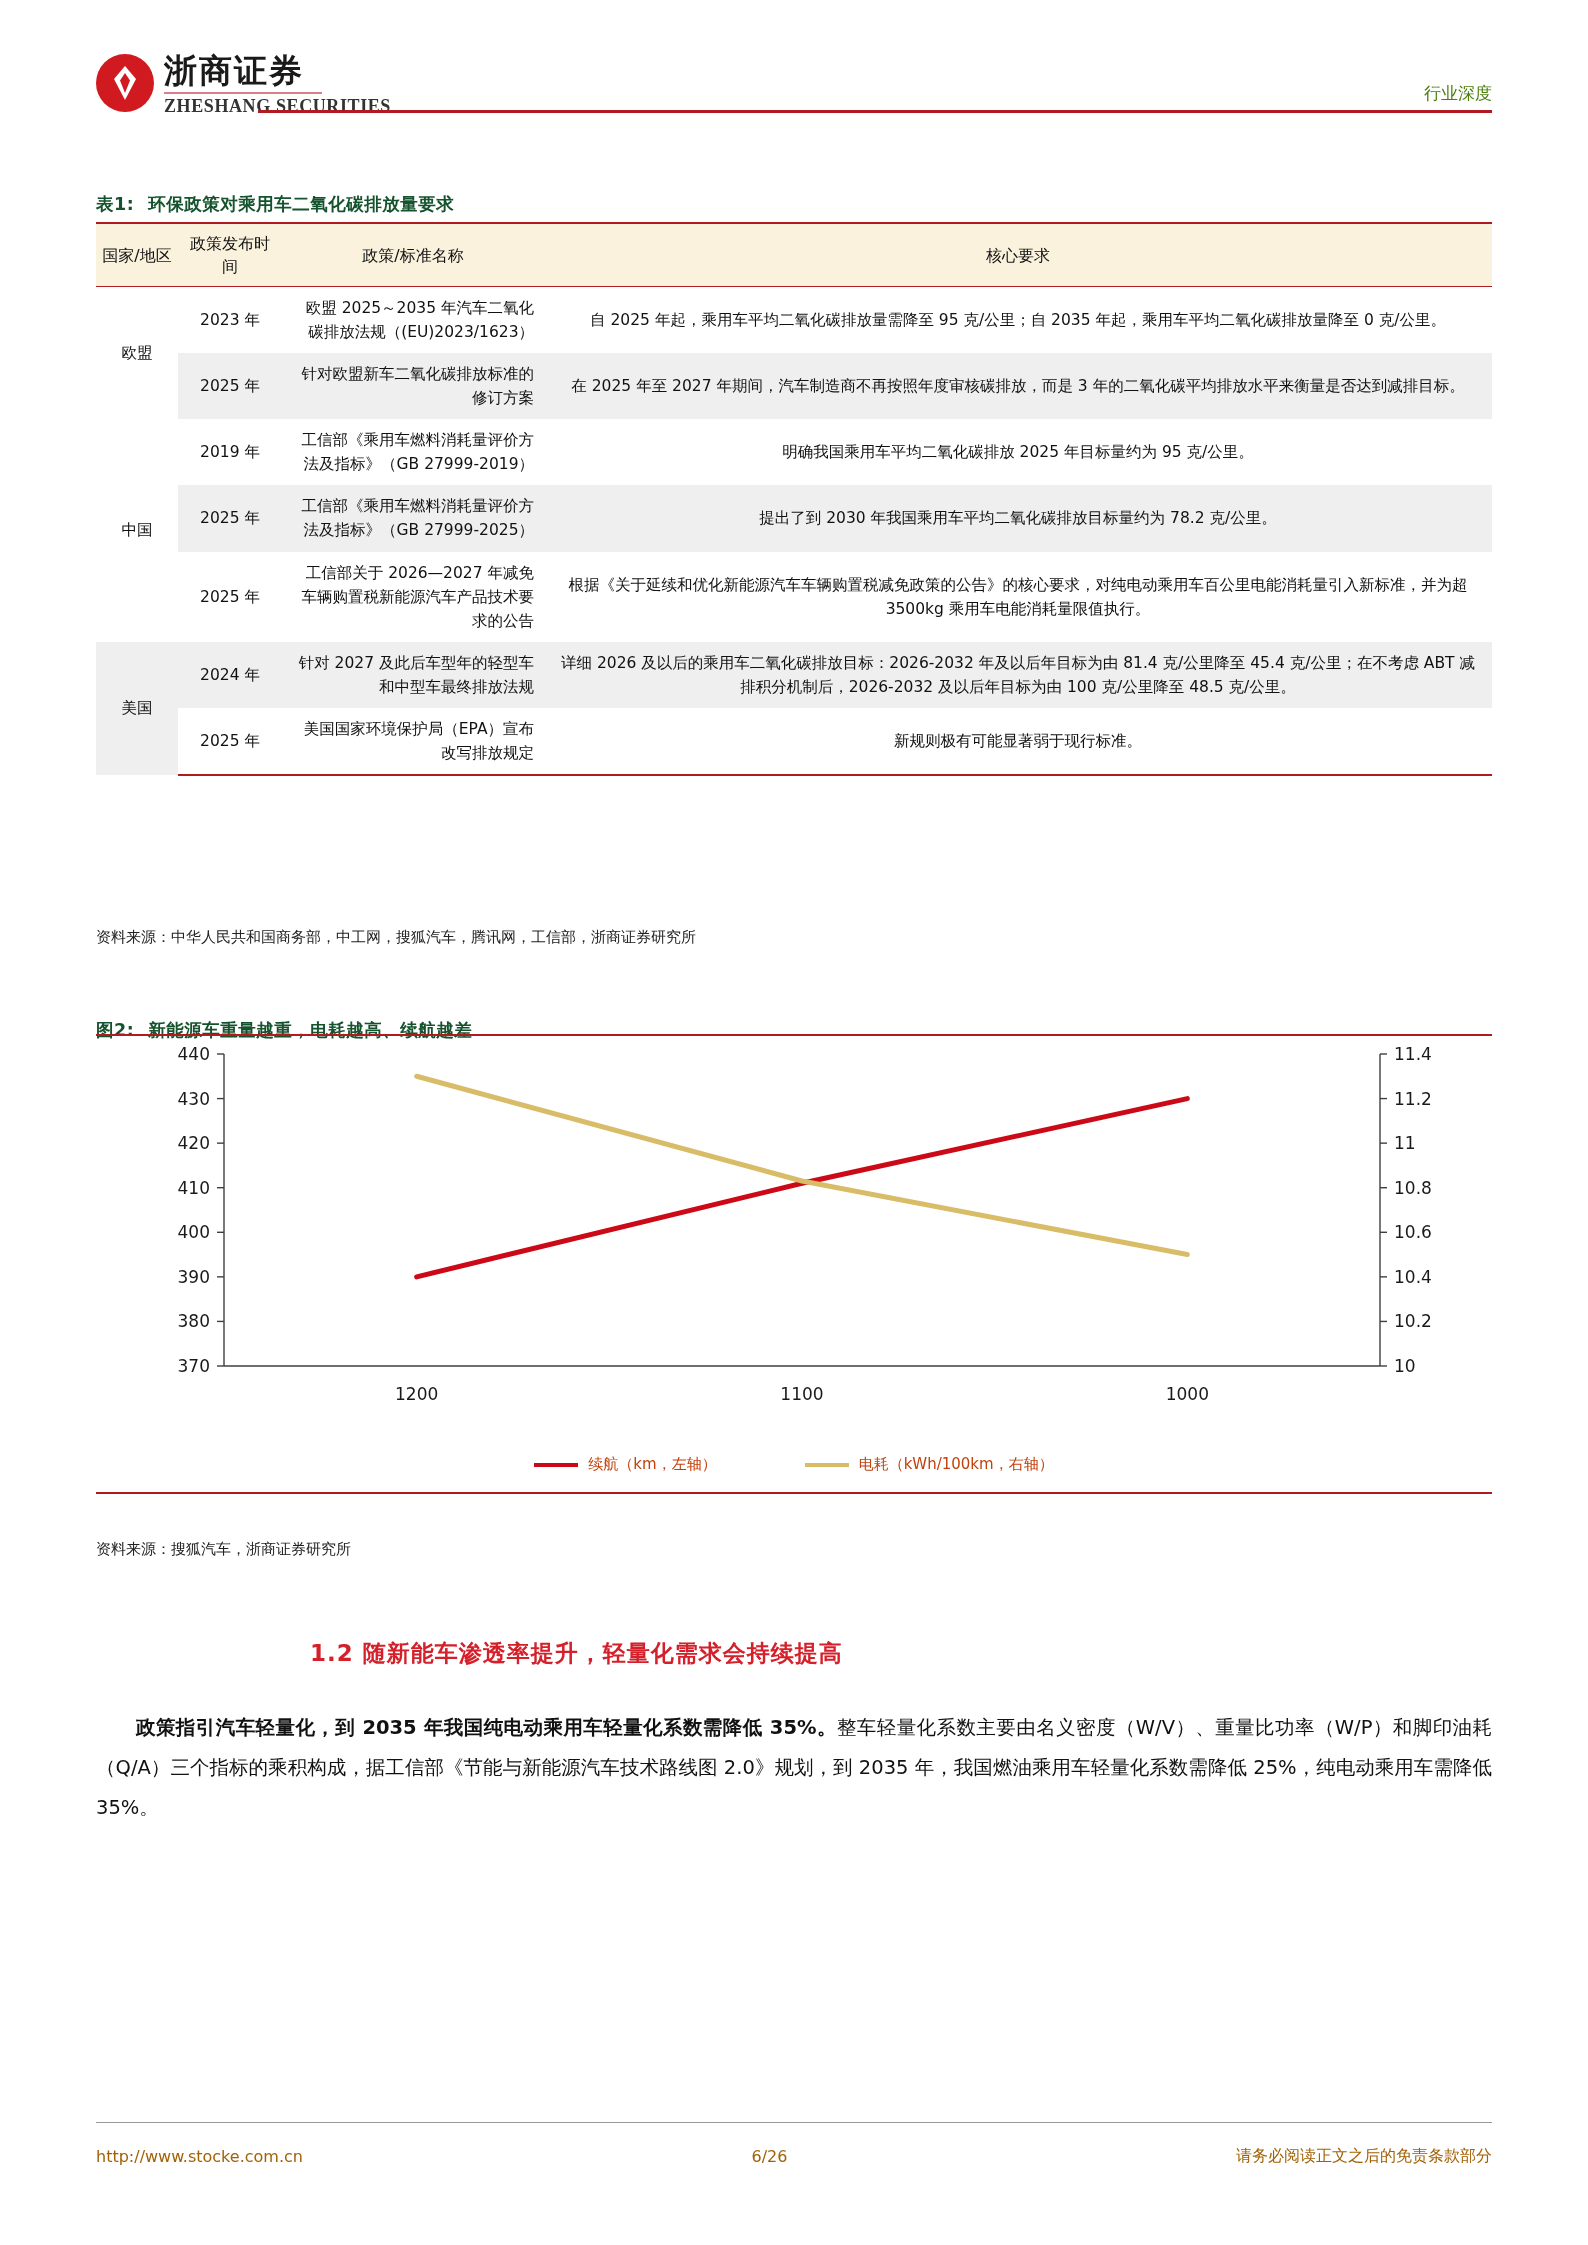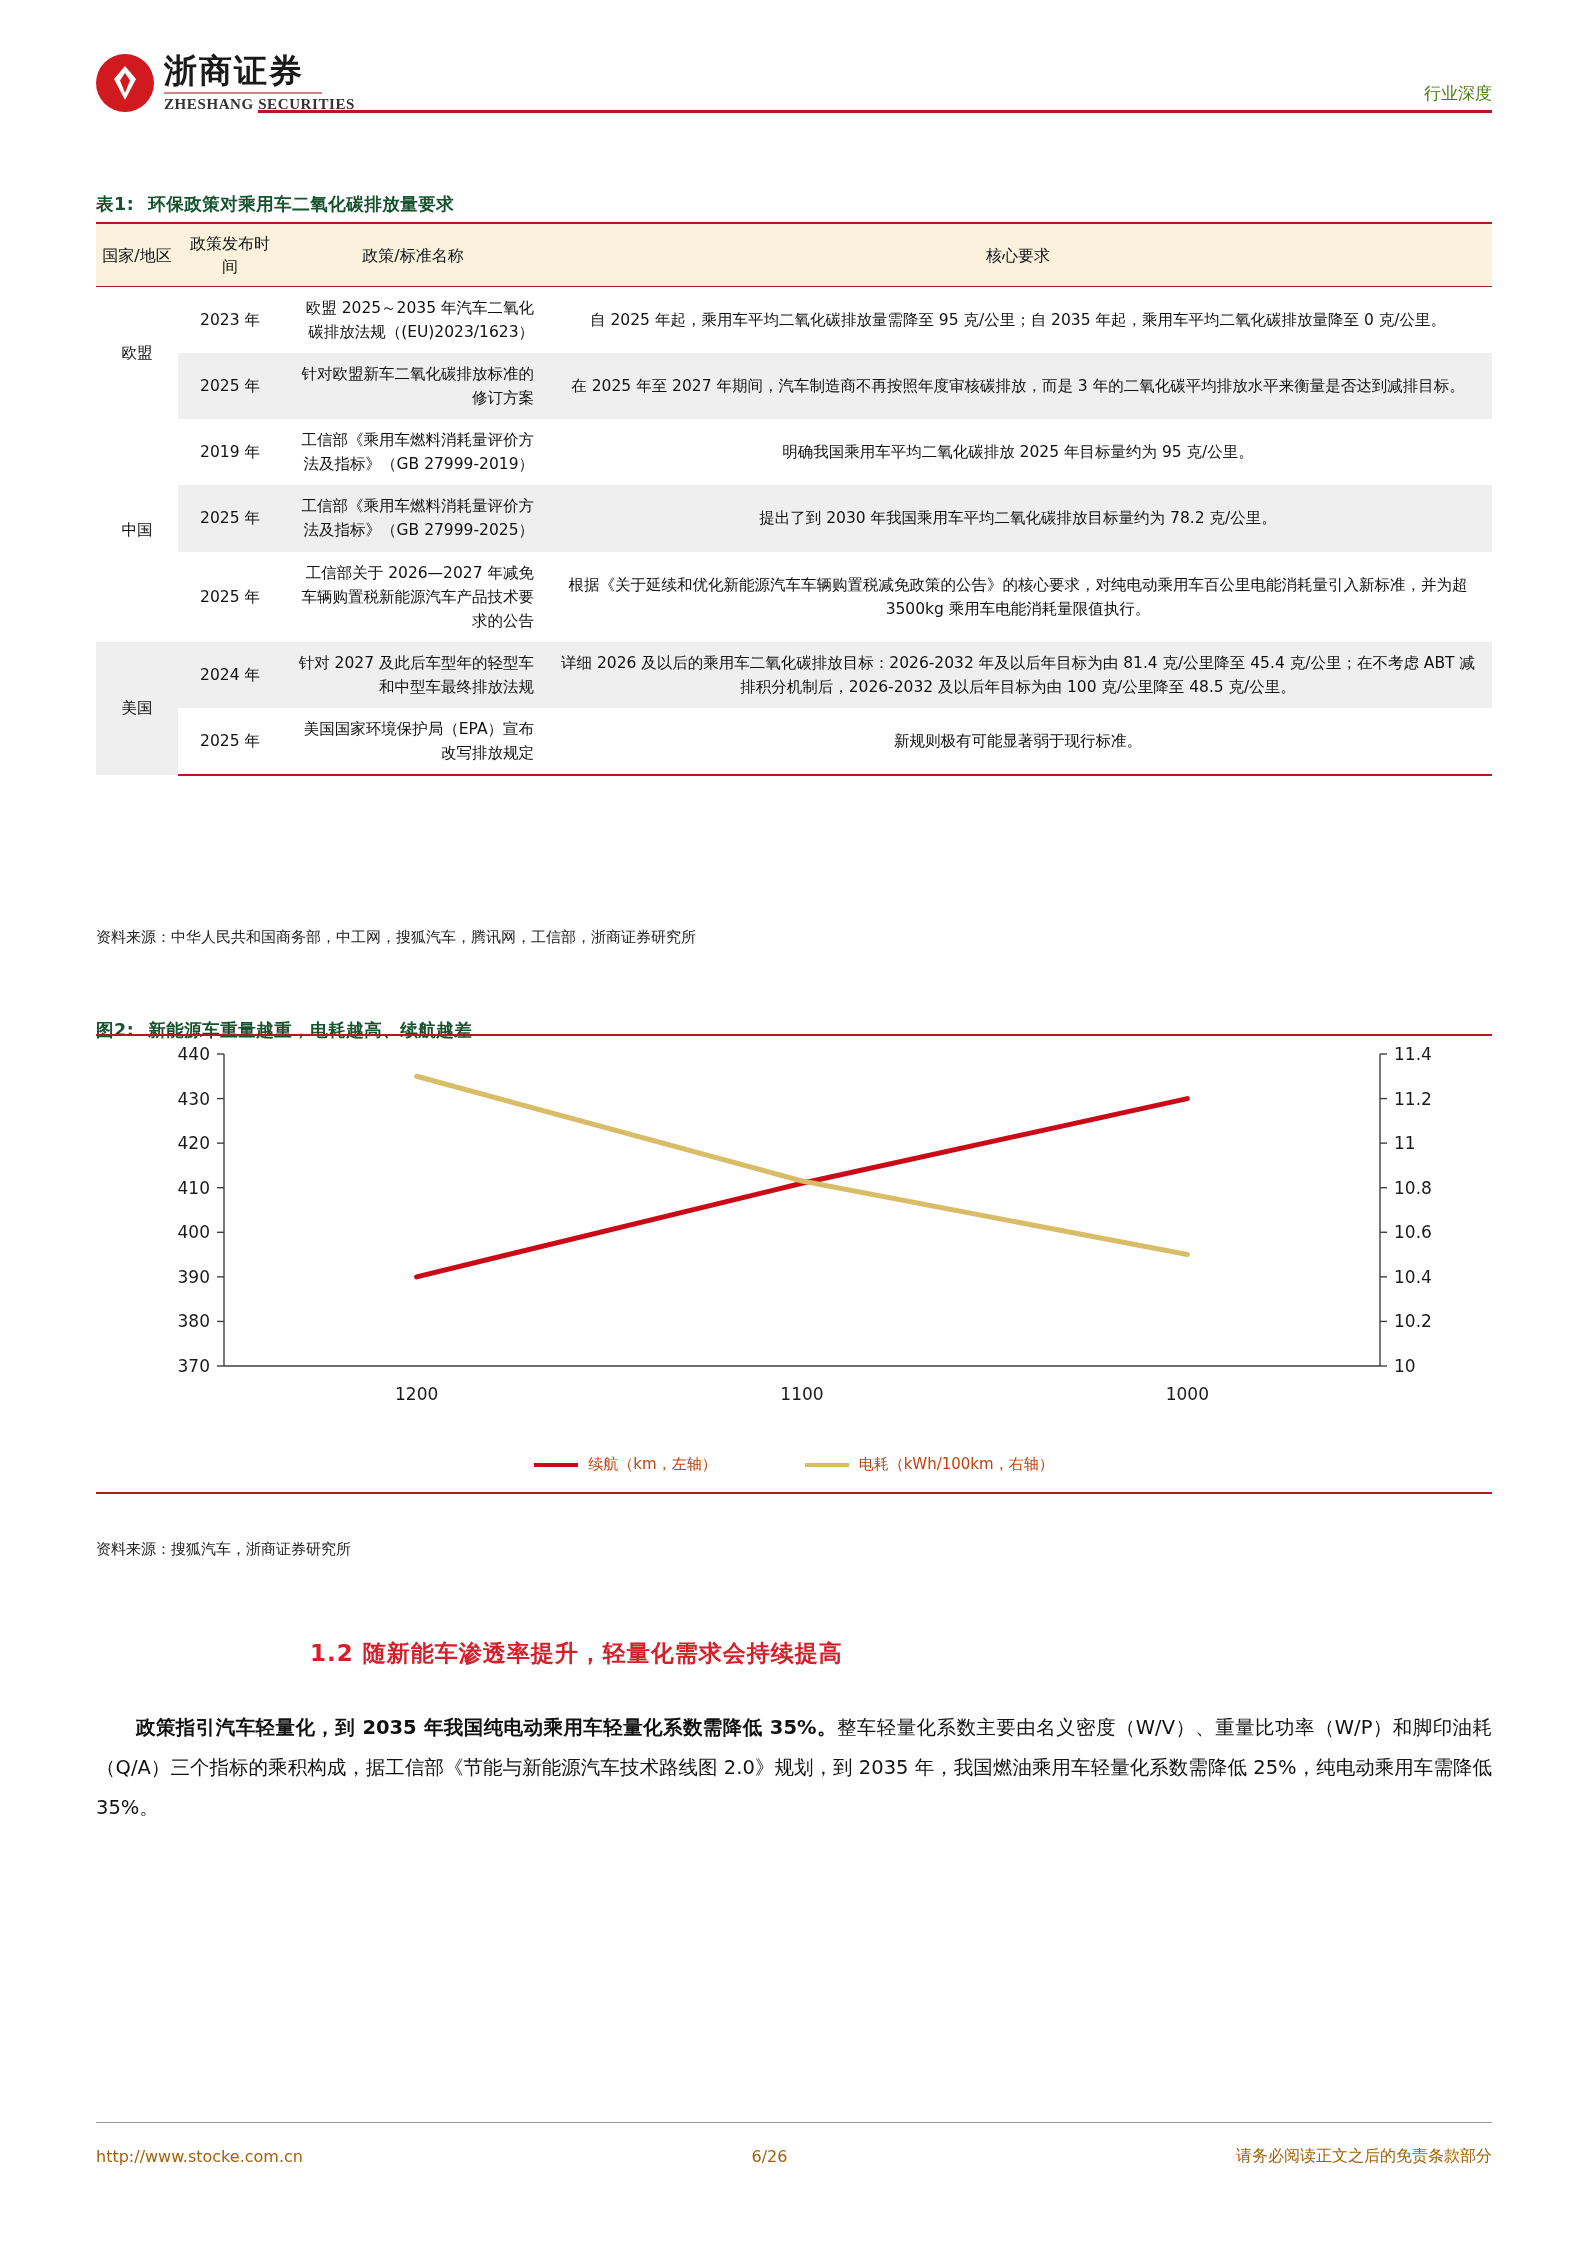--- a/index.html
+++ b/index.html
@@ -63,21 +63,21 @@
     color: #1a1a1a;
   }
   .logo-rule {
     height: 2px; background: #d9808a;
     margin: 2px 0 2px 0;
     width: 158px;
   }
   .logo-en {
     font-family: "Liberation Serif", serif;
     font-weight: 700;
-    font-size: 15px;
+    font-size: 18px;
     letter-spacing: 0.6px;
     color: #333;
   }
   .header-rule {
     position: absolute;
     left: 258px;
     right: 96px;
     top: 58px;
     height: 2.5px;
     background: #b01b22;

